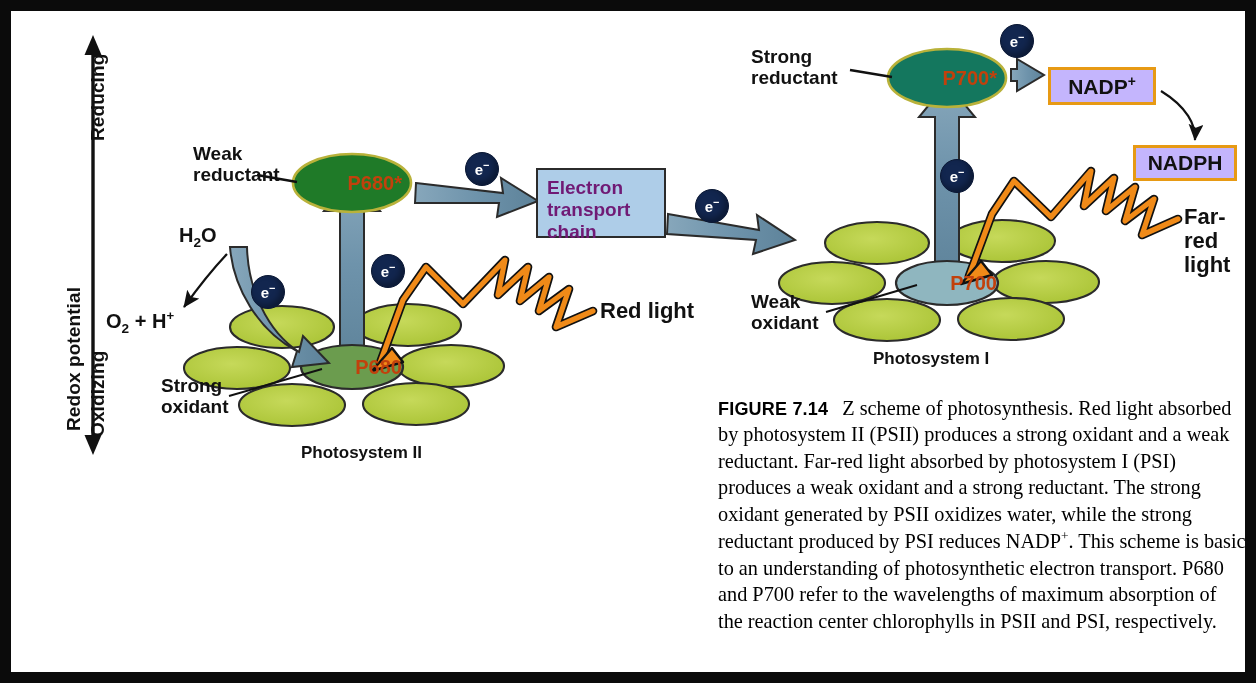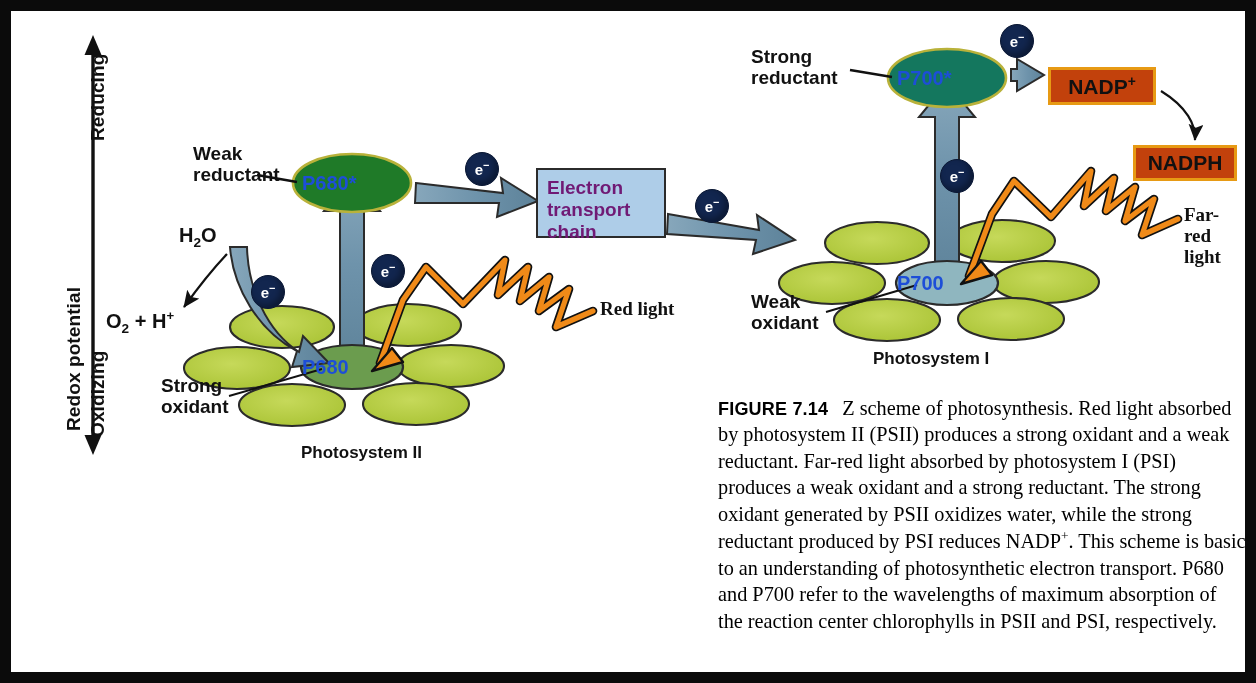--- a/index.html
+++ b/index.html
@@ -63,24 +63,23 @@
   }
   .lbl-chem {
     font-size: 20px;
     font-weight: 600;
   }
   .lbl-ps {
     font-size: 17px;
     font-weight: 700;
   }
   .lbl-light {
-    font-size: 19px;
+    font-size: 22px;
     font-weight: 600;
     line-height: 1.1;
-    font-family: Liberation Serif, serif;
   }
   sub { font-size: 0.68em; }
   sup { font-size: 0.66em; }
 
   
   .etc-box {
     position: absolute;
     left: 525px; top: 157px;
     width: 130px; height: 70px;
     background: #aecde8;
@@ -88,40 +87,40 @@
     box-sizing: border-box;
     padding: 7px 0 0 9px;
     font-size: 19px;
     font-weight: 600;
     color: #701a75;
     line-height: 1.17;
     white-space: pre-line;
   }
   .nadp-box {
     position: absolute;
-    background: #c2410c;
+    background: #c4b5fd;
     border: 3px solid #e79a14;
     box-sizing: border-box;
     display: flex;
     align-items: center;
     justify-content: center;
     font-size: 21px;
     font-weight: 700;
     color: #111;
   }
   #nadp-plus { left: 1037px; top: 56px; width: 108px; height: 38px; }
   #nadph     { left: 1122px; top: 134px; width: 104px; height: 36px; }
 
   
   .ell-text {
     position: absolute;
     font-size: 20px;
     font-weight: 600;
-    color: #1d4ed8;
-    text-align: left;
+    color: #c2410c;
+    text-align: right;
     pointer-events: none;
   }
   .ell-text.star { font-weight: 600; }
 
   
   .e-badge {
     position: absolute;
     width: 32px; height: 32px;
     border-radius: 50%;
     background: #12264f;

